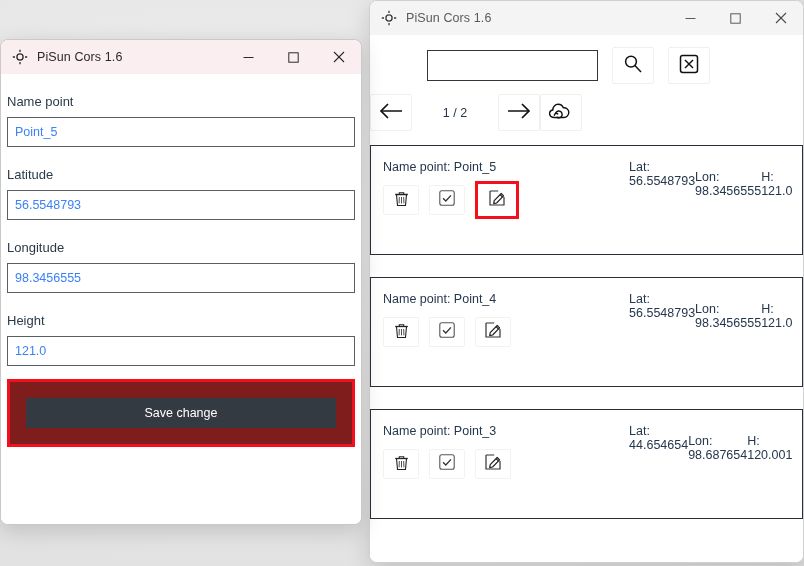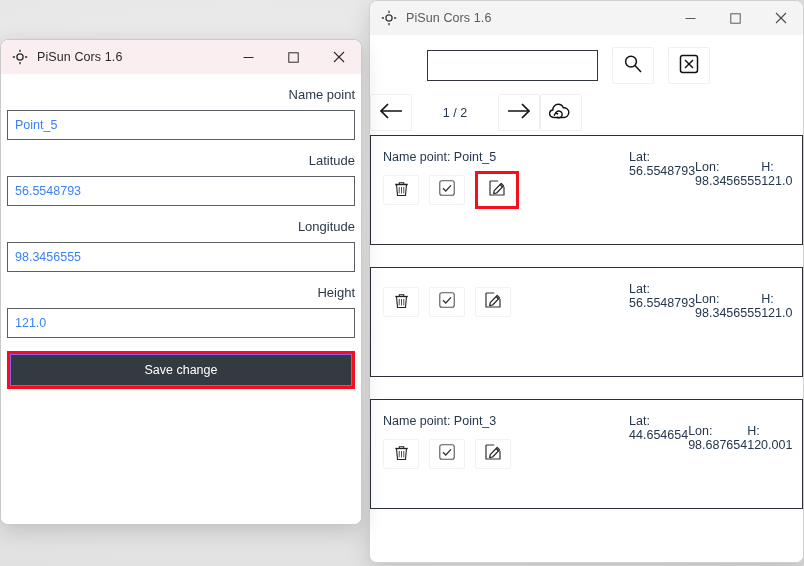--- a/index.html
+++ b/index.html
@@ -85,44 +85,45 @@
   }
   #win-left .titlebar { background: #faeef0; }
 
   .form-area {
     padding: 0 6px;
     background: #fff;
     height: calc(100% - 34px);
   }
 
   .field-label {
-    text-align: right;
+    text-align: left;
     font-size: 13px;
     color: #2b3a4a;
     padding: 13px 0 8px 0;
+    margin-top: 7px;
   }
 
   .text-input {
     width: 100%;
     height: 30px;
     border: 1px solid #5a5f66;
     background: #fff;
     font-family: "Liberation Sans", sans-serif;
     font-size: 12.5px;
     color: #3b82f6;
     padding: 0 7px;
     outline: none;
     border-radius: 0;
   }
 
   .save-wrap {
     margin-top: 13px;
     border: 3px solid #f50f1c;
-    padding: 1px;
-    background: #8b5cf6;
+    padding: 16px;
+    background: #7f1d1d;
   }
 
   .save-btn {
     display: block;
     width: 100%;
     height: 30px;
     background: #343a42;
     color: #ffffff;
     border: none;
     font-family: "Liberation Sans", sans-serif;
@@ -192,21 +193,21 @@
   .page-ind  {
     width: 86px;
     text-align: center;
     font-size: 12.5px;
     color: #27364a;
   }
   .nav-right { margin-left: 0px; }
   .nav-sync  { margin-left: 14px; }
 
   
-  .cards { margin-top: 4px; }
+  .cards { margin-top: 14px; }
 
   .card {
     border: 1px solid #2b3038;
     background: #fff;
     height: 110px;
     margin-bottom: 22px;
     padding: 8px 12px 0 12px;
     display: flex;
     position: relative;
   }
@@ -390,20 +391,21 @@
         </div>
         <div class="card-right">
           <div class="coord c1">Lat: 56.5548793</div>
           <div class="coord c2">Lon: 98.3456555</div>
           <div class="coord c3">H: 121.0</div>
         </div>
       </div>
 
       <div class="card">
         <div class="card-left">
+          <div class="card-name">Name point: Point_4</div>
           <div class="card-actions">
             <div class="act-btn">
               <span>
                 <svg width="15" height="17" viewBox="0 0 15 17">
                   <path d="M2.5 4.5 h10 l-1 11 h-8 z" fill="none" stroke="#222" stroke-width="1.1"></path>
                   <line x1="1.2" y1="4.5" x2="13.8" y2="4.5" stroke="#222" stroke-width="1.3"></line>
                   <path d="M5.3 4.5 v-1.7 h4.4 v1.7" fill="none" stroke="#222" stroke-width="1.1"></path>
                   <line x1="5.3" y1="7" x2="5.1" y2="13.4" stroke="#222" stroke-width=".8"></line>
                   <line x1="7.5" y1="7" x2="7.5" y2="13.4" stroke="#222" stroke-width=".8"></line>
                   <line x1="9.7" y1="7" x2="9.9" y2="13.4" stroke="#222" stroke-width=".8"></line>

